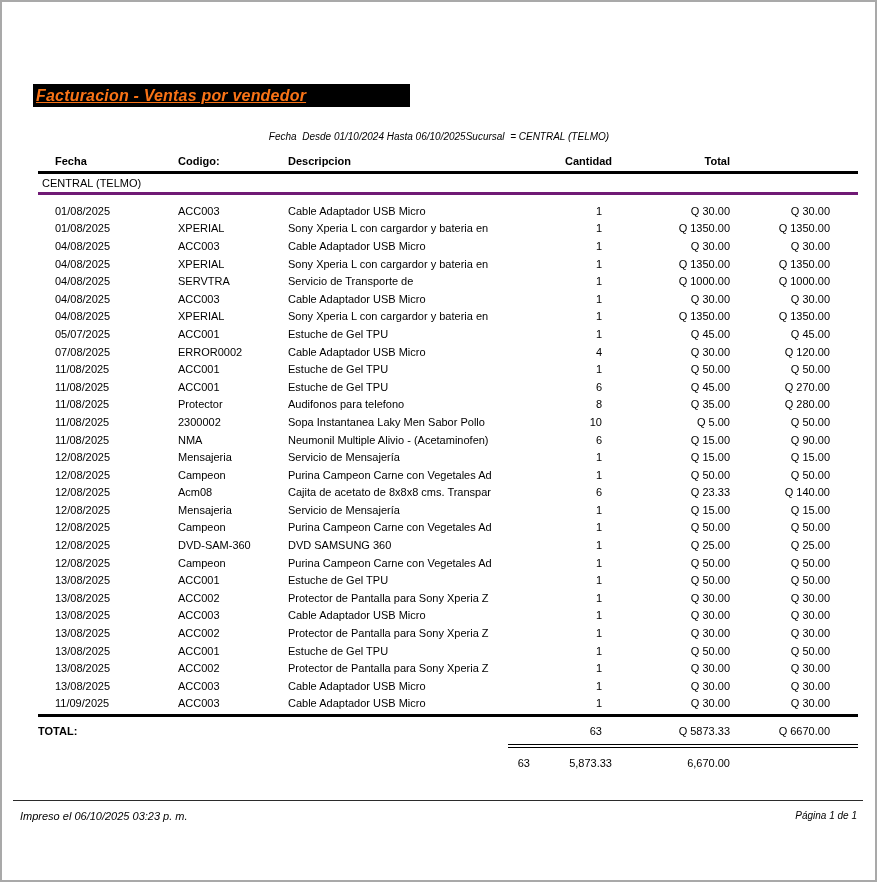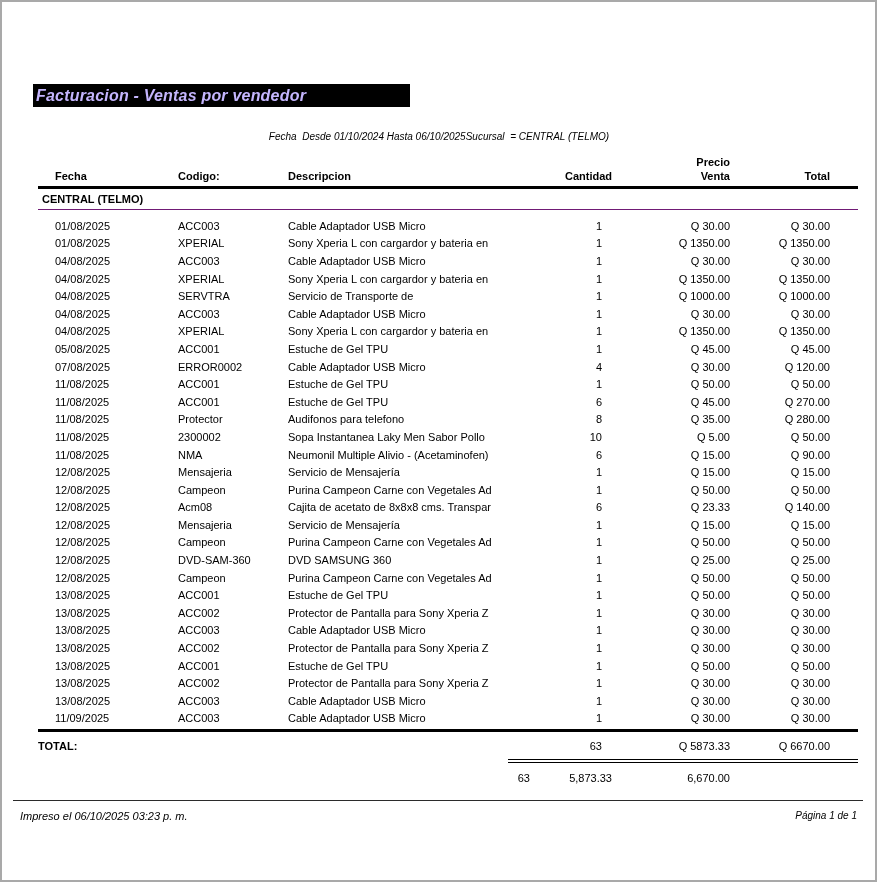--- a/index.html
+++ b/index.html
@@ -2,36 +2,36 @@
 <html><head>
 <meta charset="utf-8">
 <style>
   * { margin:0; padding:0; box-sizing:border-box; }
   html,body { width:878px; height:886px; background:#fff; font-family:"Liberation Sans", sans-serif; color:#000; }
   .page { position:relative; width:878px; height:886px; background:#fff; }
   .frame { position:absolute; left:0; top:0; right:1px; bottom:4px; border:2px solid #a9a9a9; pointer-events:none; }
 
   .title-bar { position:absolute; left:33px; top:84px; width:377px; height:23px; background:#000;
                display:flex; align-items:center; padding-left:3px; }
-  .title-bar span { color:#c4b5fd; font-size:16px; font-weight:bold; font-style:italic; letter-spacing:.2px; }
+  .title-bar span { color:#f97316; font-size:16px; font-weight:bold; font-style:italic; letter-spacing:.2px;text-decoration:underline; }
 
   .subtitle { position:absolute; top:131px; left:0; width:100%; text-align:center;
               font-size:10px; font-style:italic; white-space:pre; }
 
   .table { position:absolute; left:38px; top:155px; width:820px; }
   .grid  { display:grid; grid-template-columns:140px 110px 252px 72px 118px 100px; }
 
   .thead { border-bottom:3px solid #000; padding-bottom:3px; align-items:end; font-weight:bold; font-size:11px; }
   .thead .h { line-height:13px; }
   .h-right { text-align:right; }
   .h-fecha { padding-left:17px; }
   .h-precio div { line-height:14px; }
 
-  .group-row { height:21px; display:flex; align-items:center; font-weight:bold; font-size:11px;
-               padding-left:4px; border-bottom:1px solid #701a75; }
+  .group-row { height:21px; display:flex; align-items:center; font-weight:normal; font-size:11px;
+               padding-left:4px; border-bottom:3px solid #701a75; }
 
   .rows { padding-top:7px; }
   .trow { height:17.6px; align-items:center; font-size:11px; }
   .c-fecha { padding-left:17px; }
   .c-cantidad, .c-venta, .c-total { text-align:right; }
   .c-cantidad { padding-right:10px; }
 
   .totals-rule { margin-top:2px; border-top:3px solid #000; }
   .total-row { height:27px; align-items:center; font-size:11px;
                display:grid; grid-template-columns:502px 72px 118px 100px; }
@@ -58,24 +58,20 @@
 
   <div class="subtitle">Fecha  Desde 01/10/2024 Hasta 06/10/2025Sucursal  = CENTRAL (TELMO)</div>
 
   <div class="table">
 
     <div class="grid thead">
       <div class="h h-fecha">Fecha</div>
       <div class="h">Codigo:</div>
       <div class="h">Descripcion</div>
       <div class="h h-right">Cantidad</div>
-      <div class="h h-right h-precio">
-        <div>Precio</div>
-        <div>Venta</div>
-      </div>
       <div class="h h-right">Total</div>
     </div>
 
     <div class="group-row">CENTRAL (TELMO)</div>
 
     <div class="rows">
         <div class="grid trow">
           <div class="cell c-fecha">01/08/2025</div>
           <div class="cell c-codigo">ACC003</div>
           <div class="cell c-descripcion">Cable Adaptador USB Micro</div>
@@ -125,21 +121,21 @@
         </div>
         <div class="grid trow">
           <div class="cell c-fecha">04/08/2025</div>
           <div class="cell c-codigo">XPERIAL</div>
           <div class="cell c-descripcion">Sony Xperia L con cargardor y bateria en</div>
           <div class="cell c-cantidad">1</div>
           <div class="cell c-venta">Q 1350.00</div>
           <div class="cell c-total">Q 1350.00</div>
         </div>
         <div class="grid trow">
-          <div class="cell c-fecha">05/08/2025</div>
+          <div class="cell c-fecha">05/07/2025</div>
           <div class="cell c-codigo">ACC001</div>
           <div class="cell c-descripcion">Estuche de Gel TPU</div>
           <div class="cell c-cantidad">1</div>
           <div class="cell c-venta">Q 45.00</div>
           <div class="cell c-total">Q 45.00</div>
         </div>
         <div class="grid trow">
           <div class="cell c-fecha">07/08/2025</div>
           <div class="cell c-codigo">ERROR0002</div>
           <div class="cell c-descripcion">Cable Adaptador USB Micro</div>

